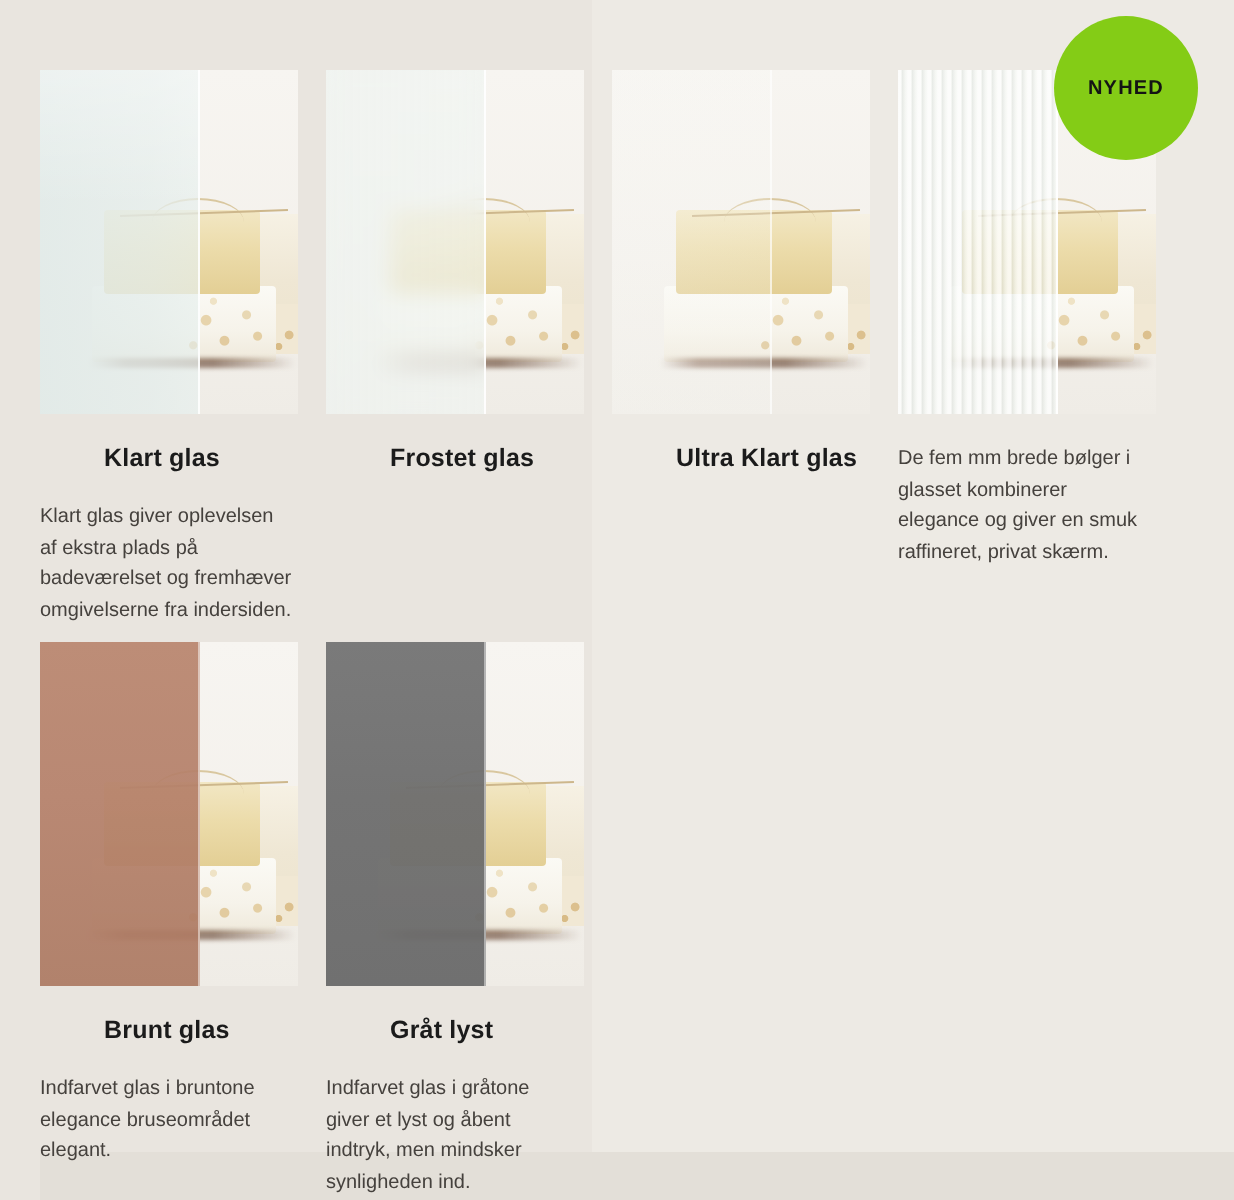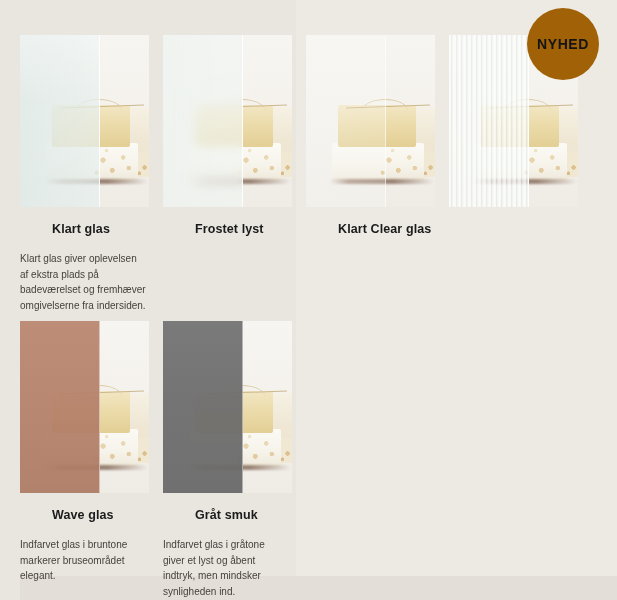--- a/index.html
+++ b/index.html
@@ -224,25 +224,25 @@
   }
 
   
   .badge {
     position: absolute;
     right: 18px;
     top: 8px;
     width: 72px;
     height: 72px;
     border-radius: 50%;
-    background: #a16207;
+    background: #84cc16;
     display: flex;
     align-items: center;
     justify-content: center;
-    font-size: 14px;
+    font-size: 10px;
     font-weight: bold;
     letter-spacing: .6px;
     color: #141414;
   }
 </style>
 </head>
 <body>
 
 <div class="bg-panel"></div>
 <div class="bg-panel-low"></div>
@@ -276,91 +276,92 @@
           <div class="soap-back-oats"></div>
           <div class="soap-bottom"></div>
           <div class="soap-top"></div>
           <div class="soap-string"></div>
           <div class="soap-string2"></div>
           <div class="soap-shadow"></div>
         </div>
       </div>
       <div class="glass glass-frostet"></div>
     </div>
-    <div class="title">Frostet lyst</div>
+    <div class="title">Frostet glas</div>
   </div>
 
   <div class="card" style="left:306px; top:35px;">
     <div class="tile">
       <div class="photo">
         <div class="soap-wrap">
           <div class="soap-back"></div>
           <div class="soap-back-oats"></div>
           <div class="soap-bottom"></div>
           <div class="soap-top"></div>
           <div class="soap-string"></div>
           <div class="soap-string2"></div>
           <div class="soap-shadow"></div>
         </div>
       </div>
       <div class="glass glass-ultra"></div>
     </div>
-    <div class="title">Klart Clear glas</div>
+    <div class="title">Ultra Klart glas</div>
   </div>
 
   <div class="card" style="left:449px; top:35px;">
     <div class="tile">
       <div class="photo">
         <div class="soap-wrap">
           <div class="soap-back"></div>
           <div class="soap-back-oats"></div>
           <div class="soap-bottom"></div>
           <div class="soap-top"></div>
           <div class="soap-string"></div>
           <div class="soap-string2"></div>
           <div class="soap-shadow"></div>
         </div>
       </div>
       <div class="glass glass-wave"></div>
     </div>
+    <div class="desc">De fem mm brede bølger i glasset kombinerer elegance og giver en smuk raffineret, privat skærm.</div>
   </div>
 
   <div class="card" style="left:20px;  top:321px;">
     <div class="tile">
       <div class="photo">
         <div class="soap-wrap">
           <div class="soap-back"></div>
           <div class="soap-back-oats"></div>
           <div class="soap-bottom"></div>
           <div class="soap-top"></div>
           <div class="soap-string"></div>
           <div class="soap-string2"></div>
           <div class="soap-shadow"></div>
         </div>
       </div>
       <div class="glass glass-brunt"></div>
     </div>
-    <div class="title">Wave glas</div>
-    <div class="desc">Indfarvet glas i bruntone markerer bruseområdet elegant.</div>
+    <div class="title">Brunt glas</div>
+    <div class="desc">Indfarvet glas i bruntone elegance bruseområdet elegant.</div>
   </div>
 
   <div class="card" style="left:163px; top:321px;">
     <div class="tile">
       <div class="photo">
         <div class="soap-wrap">
           <div class="soap-back"></div>
           <div class="soap-back-oats"></div>
           <div class="soap-bottom"></div>
           <div class="soap-top"></div>
           <div class="soap-string"></div>
           <div class="soap-string2"></div>
           <div class="soap-shadow"></div>
         </div>
       </div>
       <div class="glass glass-graat"></div>
     </div>
-    <div class="title">Gråt smuk</div>
+    <div class="title">Gråt lyst</div>
     <div class="desc">Indfarvet glas i gråtone giver et lyst og åbent indtryk, men mindsker synligheden ind.</div>
   </div>
 
 </div>
 
 <div class="badge">NYHED</div>
 
 </body></html>

